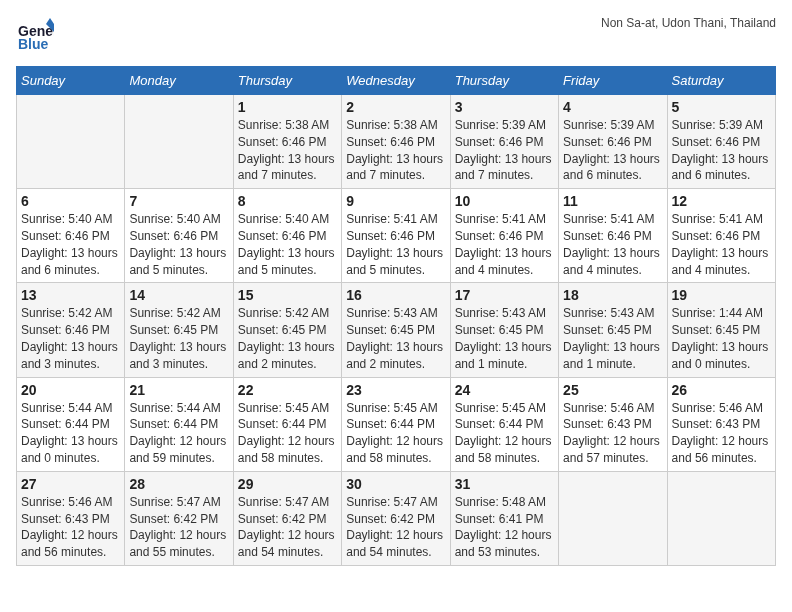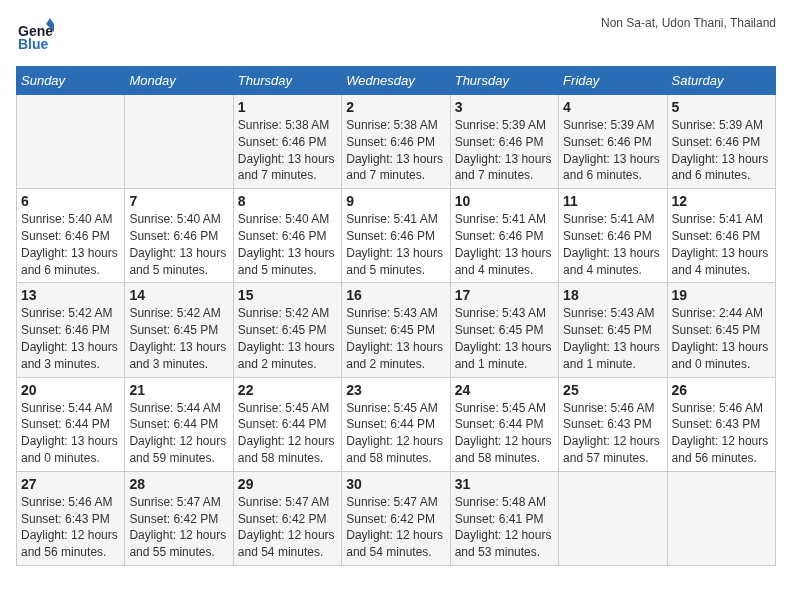--- a/index.html
+++ b/index.html
@@ -219,21 +219,21 @@
 Daylight: 13 hours and 1 minute.</div>
         </td>
         <td>
           <span class="day-number">18</span>
           <div class="day-detail">Sunrise: 5:43 AM
 Sunset: 6:45 PM
 Daylight: 13 hours and 1 minute.</div>
         </td>
         <td>
           <span class="day-number">19</span>
-          <div class="day-detail">Sunrise: 2:44 AM
+          <div class="day-detail">Sunrise: 1:44 AM
 Sunset: 6:45 PM
 Daylight: 13 hours and 0 minutes.</div>
         </td>
       </tr>
       <tr>
         <td>
           <span class="day-number">20</span>
           <div class="day-detail">Sunrise: 5:44 AM
 Sunset: 6:44 PM
 Daylight: 13 hours and 0 minutes.</div>

